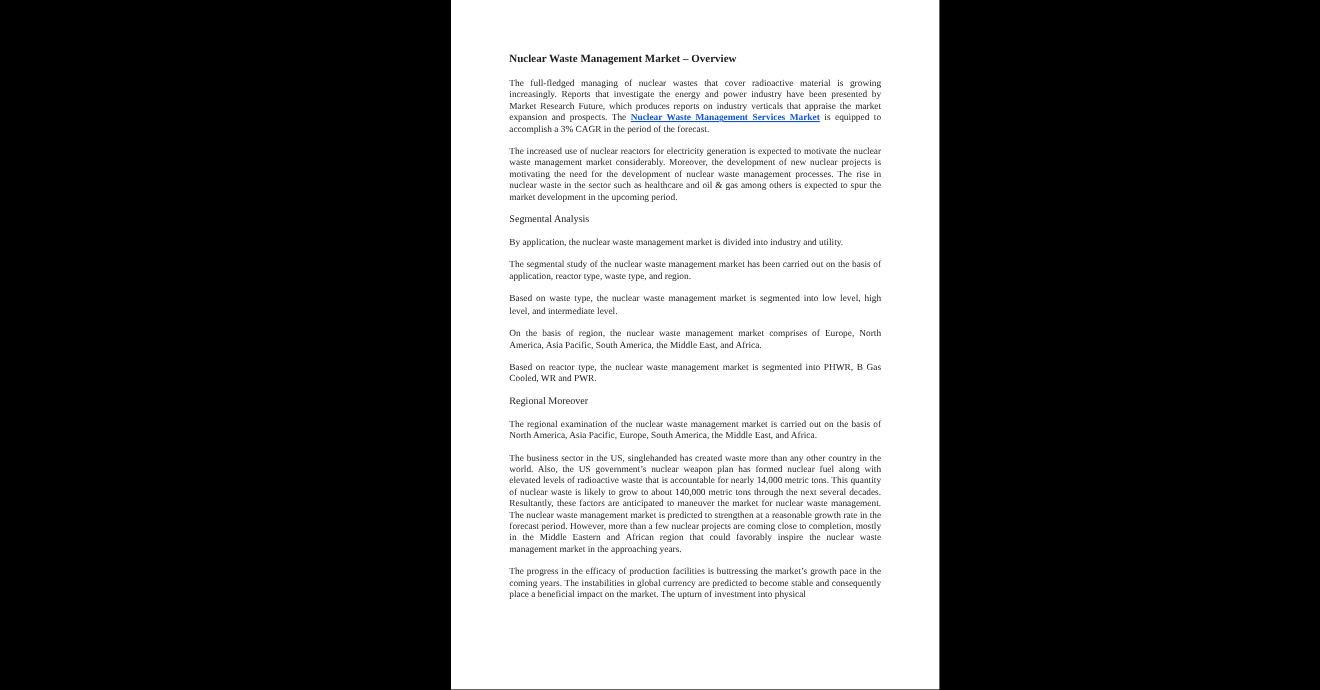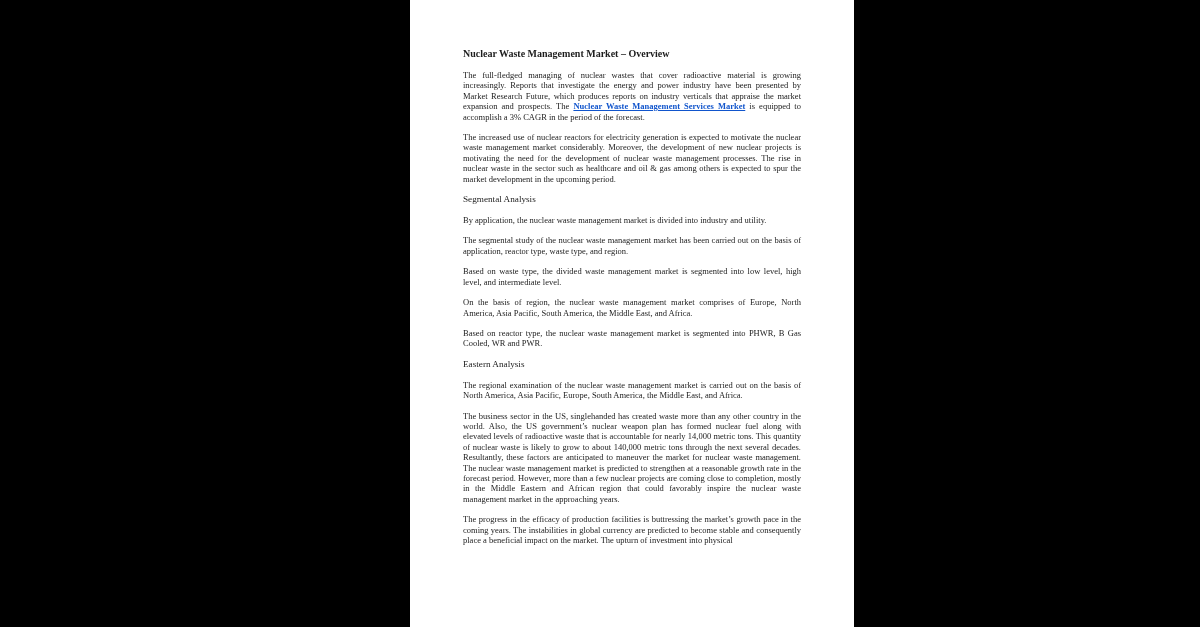--- a/index.html
+++ b/index.html
@@ -68,27 +68,27 @@
       <p class="para"><span>The full-fledged managing of nuclear wastes that cover radioactive material is growing increasingly. Reports that investigate the energy and power industry have been presented by Market Research Future, which produces reports on industry verticals that appraise the market expansion and prospects. The </span><a class="doc-link" href="#">Nuclear Waste Management Services Market</a><span> is equipped to accomplish a 3% CAGR in the period of the forecast.</span></p>
 
       <p class="para">The increased use of nuclear reactors for electricity generation is expected to motivate the nuclear waste management market considerably. Moreover, the development of new nuclear projects is motivating the need for the development of nuclear waste management processes. The rise in nuclear waste in the sector such as healthcare and oil &amp; gas among others is expected to spur the market development in the upcoming period.</p>
 
       <h2 class="section-heading">Segmental Analysis</h2>
 
       <p class="para">By application, the nuclear waste management market is divided into industry and utility.</p>
 
       <p class="para">The segmental study of the nuclear waste management market has been carried out on the basis of application, reactor type, waste type, and region.</p>
 
-      <p class="para">Based on waste type, the divided waste management market is segmented into low level, high level, and intermediate level.</p>
+      <p class="para">Based on waste type, the nuclear waste management market is segmented into low level, high level, and intermediate level.</p>
 
       <p class="para">On the basis of region, the nuclear waste management market comprises of Europe, North America, Asia Pacific, South America, the Middle East, and Africa.</p>
 
       <p class="para">Based on reactor type, the nuclear waste management market is segmented into PHWR, B Gas Cooled, WR and PWR.</p>
 
-      <h2 class="section-heading">Eastern Analysis</h2>
+      <h2 class="section-heading">Regional Moreover</h2>
 
       <p class="para">The regional examination of the nuclear waste management market is carried out on the basis of North America, Asia Pacific, Europe, South America, the Middle East, and Africa.</p>
 
       <p class="para">The business sector in the US, singlehanded has created waste more than any other country in the world. Also, the US government’s nuclear weapon plan has formed nuclear fuel along with elevated levels of radioactive waste that is accountable for nearly 14,000 metric tons. This quantity of nuclear waste is likely to grow to about 140,000 metric tons through the next several decades. Resultantly, these factors are anticipated to maneuver the market for nuclear waste management. The nuclear waste management market is predicted to strengthen at a reasonable growth rate in the forecast period. However, more than a few nuclear projects are coming close to completion, mostly in the Middle Eastern and African region that could favorably inspire the nuclear waste management market in the approaching years.</p>
 
 
       <p class="para">The progress in the efficacy of production facilities is buttressing the market’s growth pace in the coming years. The instabilities in global currency are predicted to become stable and consequently place a beneficial impact on the market. The upturn of investment into physical</p>
 
     </div>
   </div>

